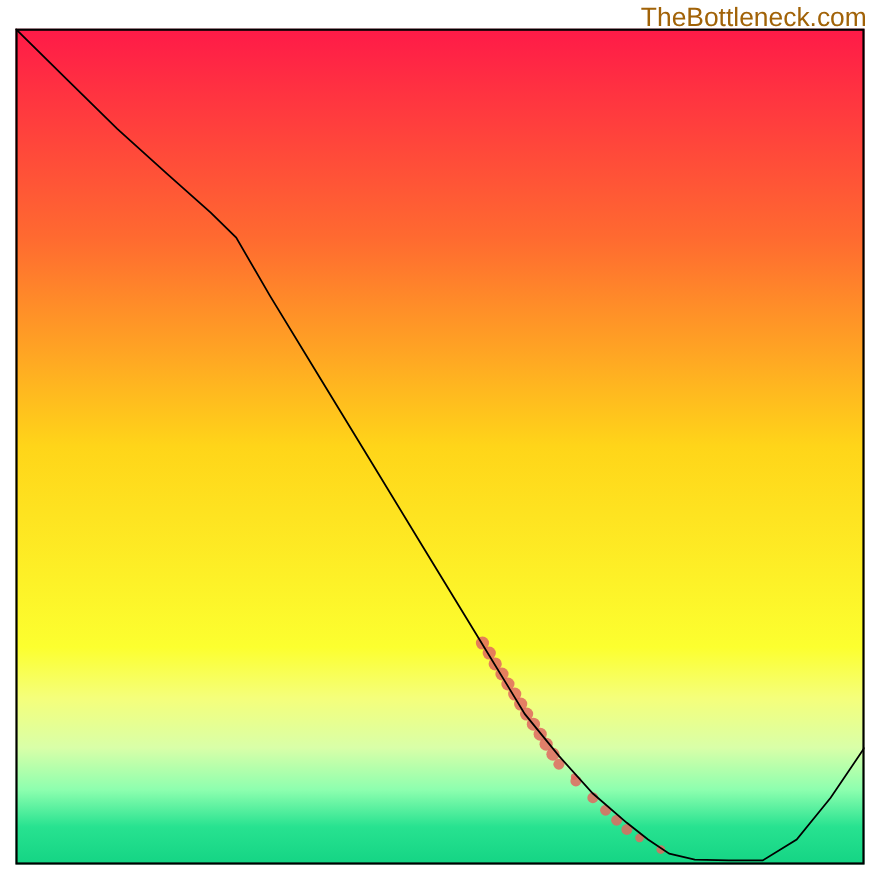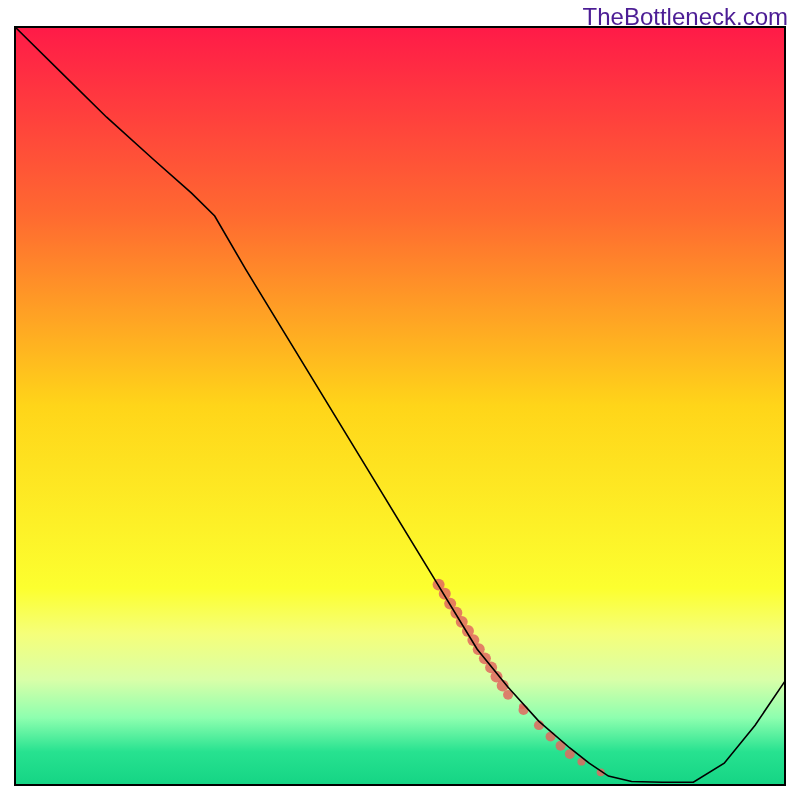--- a/index.html
+++ b/index.html
@@ -15,21 +15,21 @@
     position: relative;
     width: 800px;
     height: 800px;
   }
   .watermark {
     position: absolute;
     top: 3px;
     right: 12px;
     font-size: 24px;
     font-weight: 400;
-    color: #4c1d95;
+    color: #a16207;
     letter-spacing: 0px;
     pointer-events: none;
     user-select: none;
   }
   .plot {
     position: absolute;
     left: 14px;
     top: 26px;
     width: 772px;
     height: 760px;

